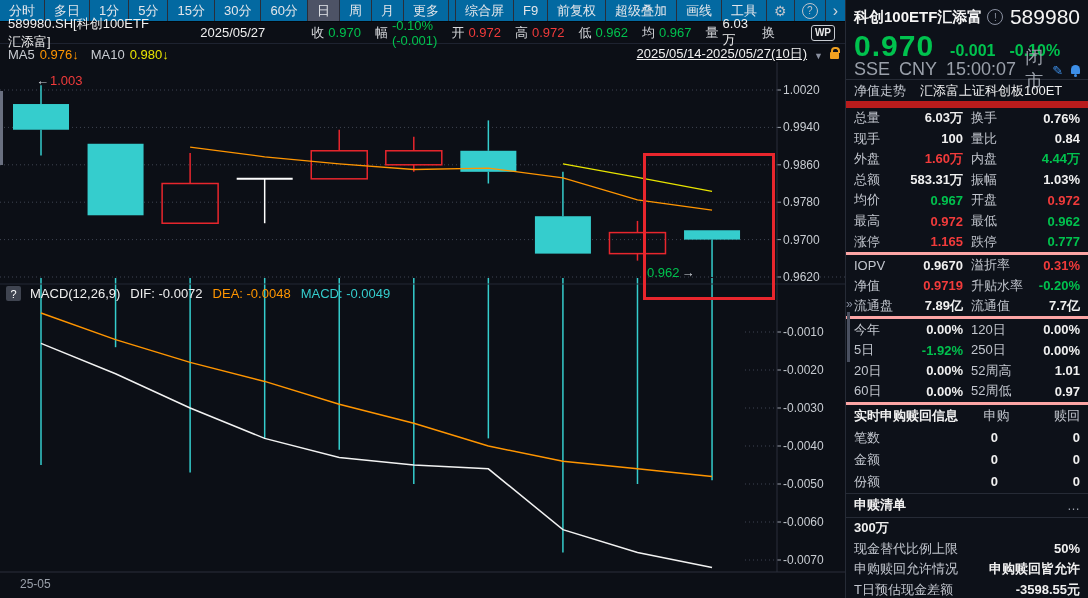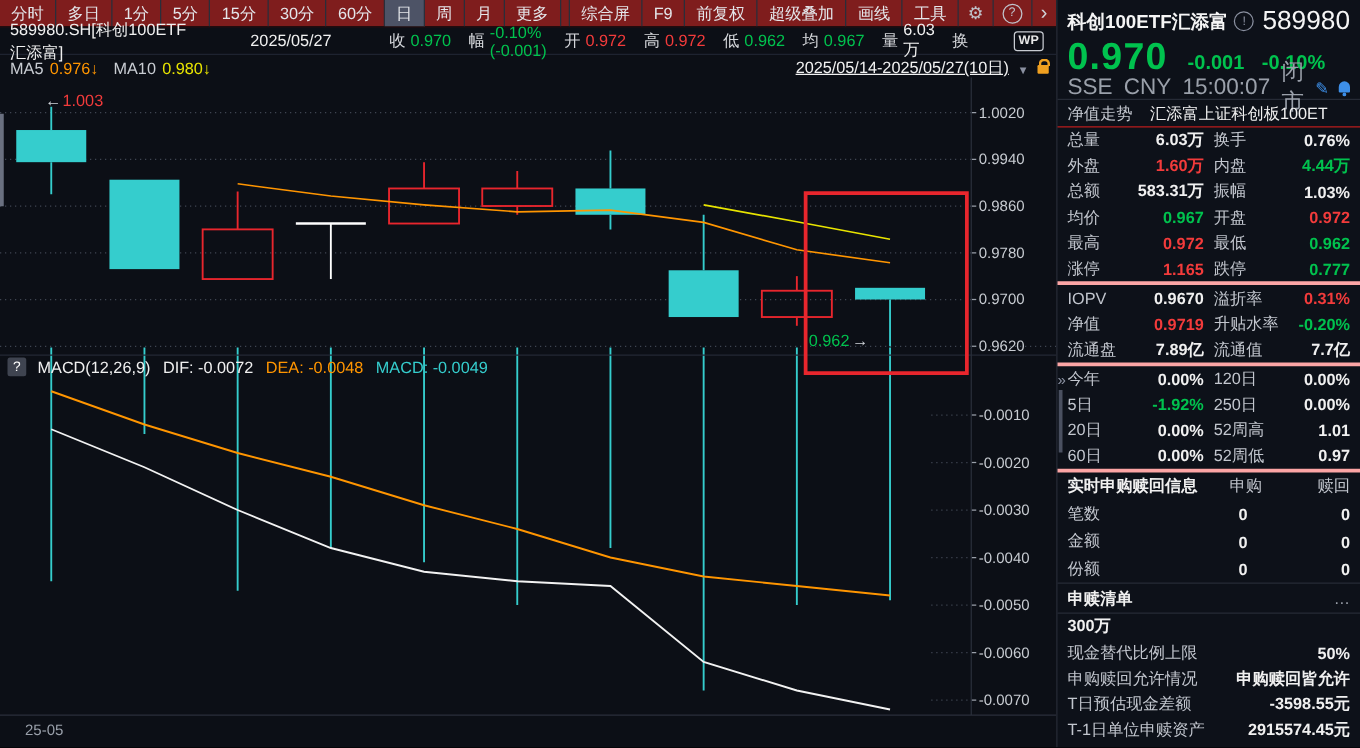--- a/index.html
+++ b/index.html
@@ -1,20 +1,20 @@
 <!DOCTYPE html>
 <html><head>
 <meta charset="utf-8">
 <style>
   html,body{margin:0;padding:0;background:#000;}
   .app{position:relative;width:1088px;height:598px;background:#0c0f16;overflow:hidden;
        font-family:"Liberation Sans","DejaVu Sans",sans-serif;color:#e8e8e8;}
 
   
-  .toolbar{position:absolute;left:0;top:0;width:845px;height:22px;background:#7f1d1d;
+  .toolbar{position:absolute;left:0;top:0;width:845px;height:22px;background:#0369a1;
            border-bottom:1px solid #05070a;display:flex;align-items:center;justify-content:space-between;font-size:13px;box-sizing:border-box;}
   .tb-left,.tb-right{display:flex;align-items:center;height:100%;}
   .tb-item{padding:0 9px;height:100%;display:flex;align-items:center;border-right:1px solid #2a2e3a;color:#e4e6ea;white-space:nowrap;cursor:default;}
   .tb-right .tb-item{border-right:none;border-left:1px solid #2a2e3a;}
   .tb-item.active{background:#4d5366;}
   .tb-ico{display:flex;align-items:center;justify-content:center;padding:0 7px;height:100%;border-left:1px solid #2a2e3a;}
   .gear-icon::before{content:'⚙';font-size:14px;color:#c0c4cc;}
   .help-circle{width:14px;height:14px;border:1px solid #c0c4cc;border-radius:50%;display:flex;align-items:center;justify-content:center;}
   .help-circle::before{content:'?';font-size:10px;color:#c0c4cc;}
   .chev-icon::before{content:'›';font-size:16px;color:#d0d4da;}
@@ -68,21 +68,21 @@
   .qp-price-row{display:flex;align-items:baseline;padding:0 8px;height:30px;color:#00c24e;font-weight:bold;}
   .qp-price{font-size:30px;letter-spacing:1px;}
   .qp-chg{font-size:16px;margin-left:16px;}
   .qp-chgp{font-size:16px;margin-left:14px;}
   .qp-meta{display:flex;align-items:center;padding:0 8px;height:20px;color:#9aa0aa;font-size:18px;gap:9px;border-bottom:1px solid #262b36;}
   .qp-meta-icons{margin-left:auto;display:flex;align-items:center;gap:8px;}
   .pencil-icon::before{content:'✎';color:#3d8fe8;font-size:13px;}
   .bell-icon{display:inline-block;width:9px;height:9px;background:#3d8fe8;border-radius:5px 5px 1px 1px;position:relative;}
   .bell-icon::after{content:'';position:absolute;left:3px;bottom:-3px;width:3px;height:3px;background:#3d8fe8;border-radius:50%;}
   .plus-icon::before{content:'+';color:#3d8fe8;font-weight:bold;font-size:15px;}
-  .qp-nav{display:flex;align-items:center;padding:0 8px;height:21px;border-bottom:1px solid #b91c1c;overflow:hidden;}
+  .qp-nav{display:flex;align-items:center;padding:0 8px;height:21px;border-bottom:7px solid #b91c1c;overflow:hidden;}
   .qp-nav .lbl{color:#c2c6ce;white-space:nowrap;}
   .qp-nav .val{margin-left:14px;color:#f0f0f0;white-space:nowrap;overflow:hidden;}
   .stat-row{display:flex;align-items:center;padding:0 8px;height:20.55px;}
   .stat-row.sep{border-bottom:3px solid #fca5a5;}
   .stat-cell{flex:1;display:flex;align-items:center;min-width:0;justify-content:space-between;}
   .stat-cell+.stat-cell{padding-left:8px;}
   .stat-cell .lbl{color:#c2c6ce;white-space:nowrap;}
   .stat-cell .val{margin-left:auto;font-weight:bold;white-space:nowrap;}
   .sub-head{display:flex;align-items:center;padding:0 8px;height:22px;}
   .sub-title{font-weight:bold;color:#f0f0f0;flex:1;white-space:nowrap;}
@@ -339,20 +339,30 @@
             <span class="lbl">总量</span>
             <span class="val w">6.03万</span>
           </div>
           <div class="stat-cell">
             <span class="lbl">换手</span>
             <span class="val w">0.76%</span>
           </div>
         </div>
         <div class="stat-row">
           <div class="stat-cell">
+            <span class="lbl">现手</span>
+            <span class="val w">100</span>
+          </div>
+          <div class="stat-cell">
+            <span class="lbl">量比</span>
+            <span class="val w">0.84</span>
+          </div>
+        </div>
+        <div class="stat-row">
+          <div class="stat-cell">
             <span class="lbl">外盘</span>
             <span class="val r">1.60万</span>
           </div>
           <div class="stat-cell">
             <span class="lbl">内盘</span>
             <span class="val g">4.44万</span>
           </div>
         </div>
         <div class="stat-row">
           <div class="stat-cell">

